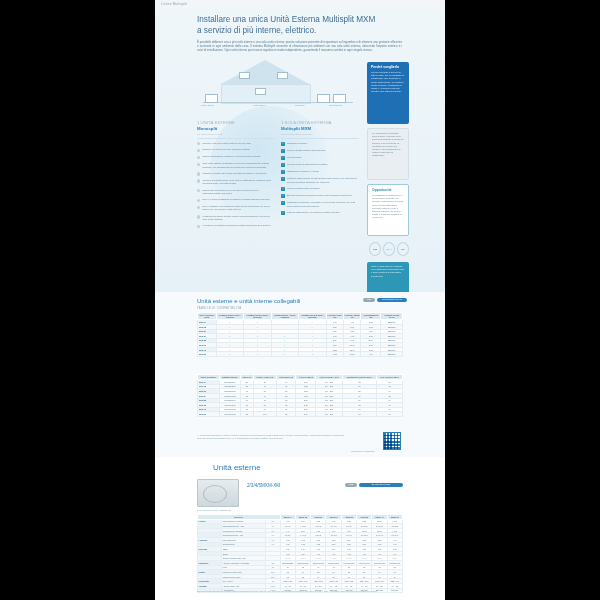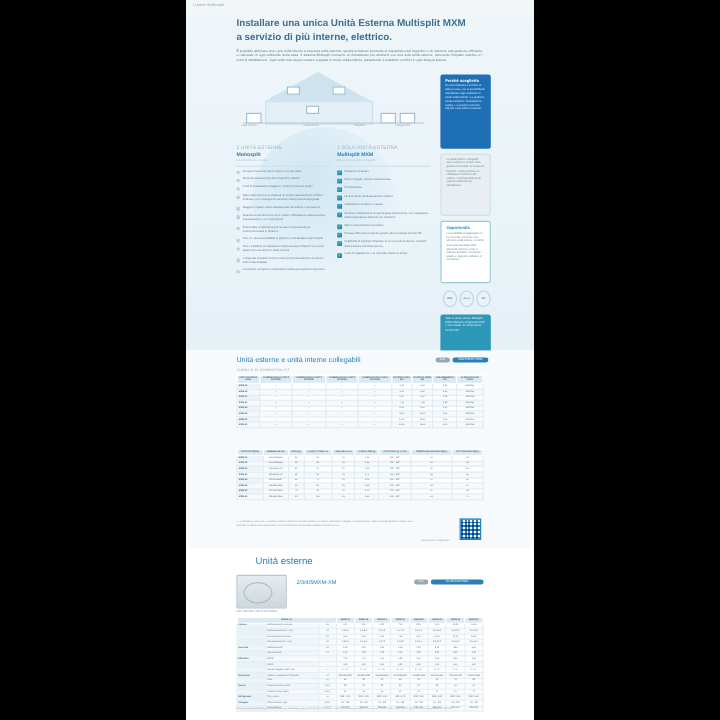--- a/index.html
+++ b/index.html
@@ -8,21 +8,21 @@
   .side-strip{position:absolute;top:0;width:155px;height:600px;background:#000;}
   .left-strip{left:0;}
   .right-strip{left:445px;width:155px;}
 
   
   .topbar{position:absolute;left:0;top:0;width:290px;height:10px;background:#f2f6f8;}
   .topbar .crumb{position:absolute;left:6px;top:2px;font-size:3.2px;color:#8aa3b0;letter-spacing:.2px;}
 
   
   .hero{position:absolute;left:0;top:10px;width:290px;height:282px;background:linear-gradient(180deg,#eff6fa 0%,#eaf3f8 55%,#e6f1f7 100%);}
-  .hero h1{position:absolute;left:42px;top:4px;width:200px;margin:0;font-size:8.2px;line-height:11px;font-weight:700;color:#3f6f93;}
+  .hero h1{position:absolute;left:42px;top:4px;width:200px;margin:0;font-size:8.2px;line-height:11px;font-weight:400;color:#3f6f93;}
   .hero .intro{position:absolute;left:42px;top:30px;width:205px;font-size:2.9px;line-height:4.2px;color:#5b7b8d;text-align:justify;}
 
   
   .schem{position:absolute;left:44px;top:48px;width:160px;height:52px;}
   .schem .roof{position:absolute;left:22px;top:2px;width:0;height:0;border-left:44px solid transparent;border-right:44px solid transparent;border-bottom:24px solid #cfe3ef;}
   .schem .wall{position:absolute;left:22px;top:26px;width:88px;height:18px;background:#e3eff6;border:.5px solid #cfe0ea;}
   .schem .floor{position:absolute;left:4px;top:44px;width:150px;height:.6px;background:#b7cfdd;}
   .schem .box{position:absolute;background:#fff;border:.5px solid #9fc0d3;}
   .schem .b1{left:6px;top:36px;width:11px;height:7px;}
   .schem .b2{left:118px;top:36px;width:11px;height:7px;}

